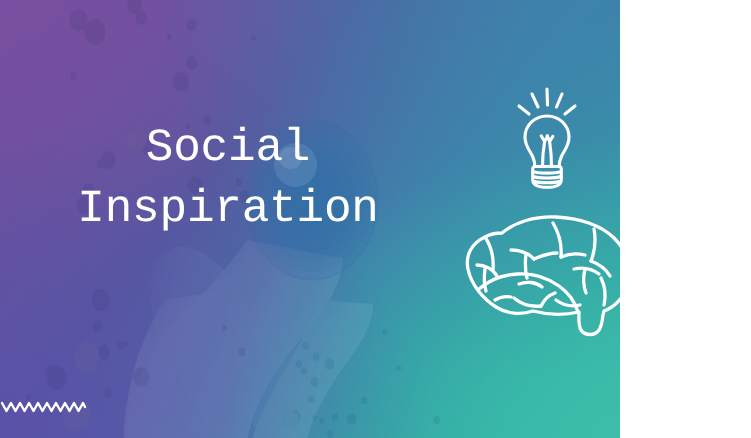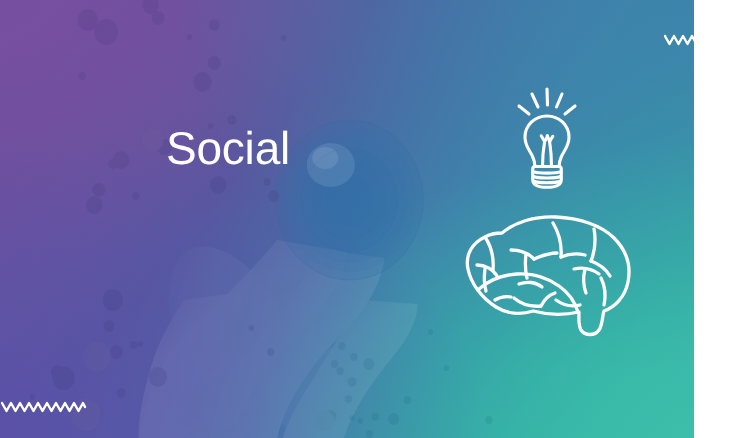--- a/index.html
+++ b/index.html
@@ -3,24 +3,24 @@
 <meta charset="utf-8">
 <title>Social Commerce Inspiration</title>
 <style>
   html, body {
     margin: 0;
     padding: 0;
     background: #ffffff;
   }
   #banner {
     position: relative;
-    width: 694px;
+    width: 620px;
     height: 438px;
     overflow: hidden;
-    font-family: Liberation Sans, sans-serif;
+    font-family: Liberation Mono, monospace;
     background: #0c4a6e;
   }
   
   .layer {
     position: absolute;
     inset: 0;
     width: 100%;
     height: 100%;
   }
   #grad-base {
@@ -300,15 +300,16 @@
       <path d="M59 86 C 66 92, 76 95, 86 94"></path>
       <path d="M86 94 C 89 88, 94 83, 100 81"></path>
       <path d="M101 88 C 108 93, 117 95, 125 93"></path>
 
       <path d="M40 88 C 45 85, 51 84, 56 85"></path>
     </g>
   </svg>
 
   <div id="headline">
     <span class="hl-line">Social</span>
+    <span class="hl-line">Inspiration</span>
   </div>
 
 </div>
 
 </body></html>

